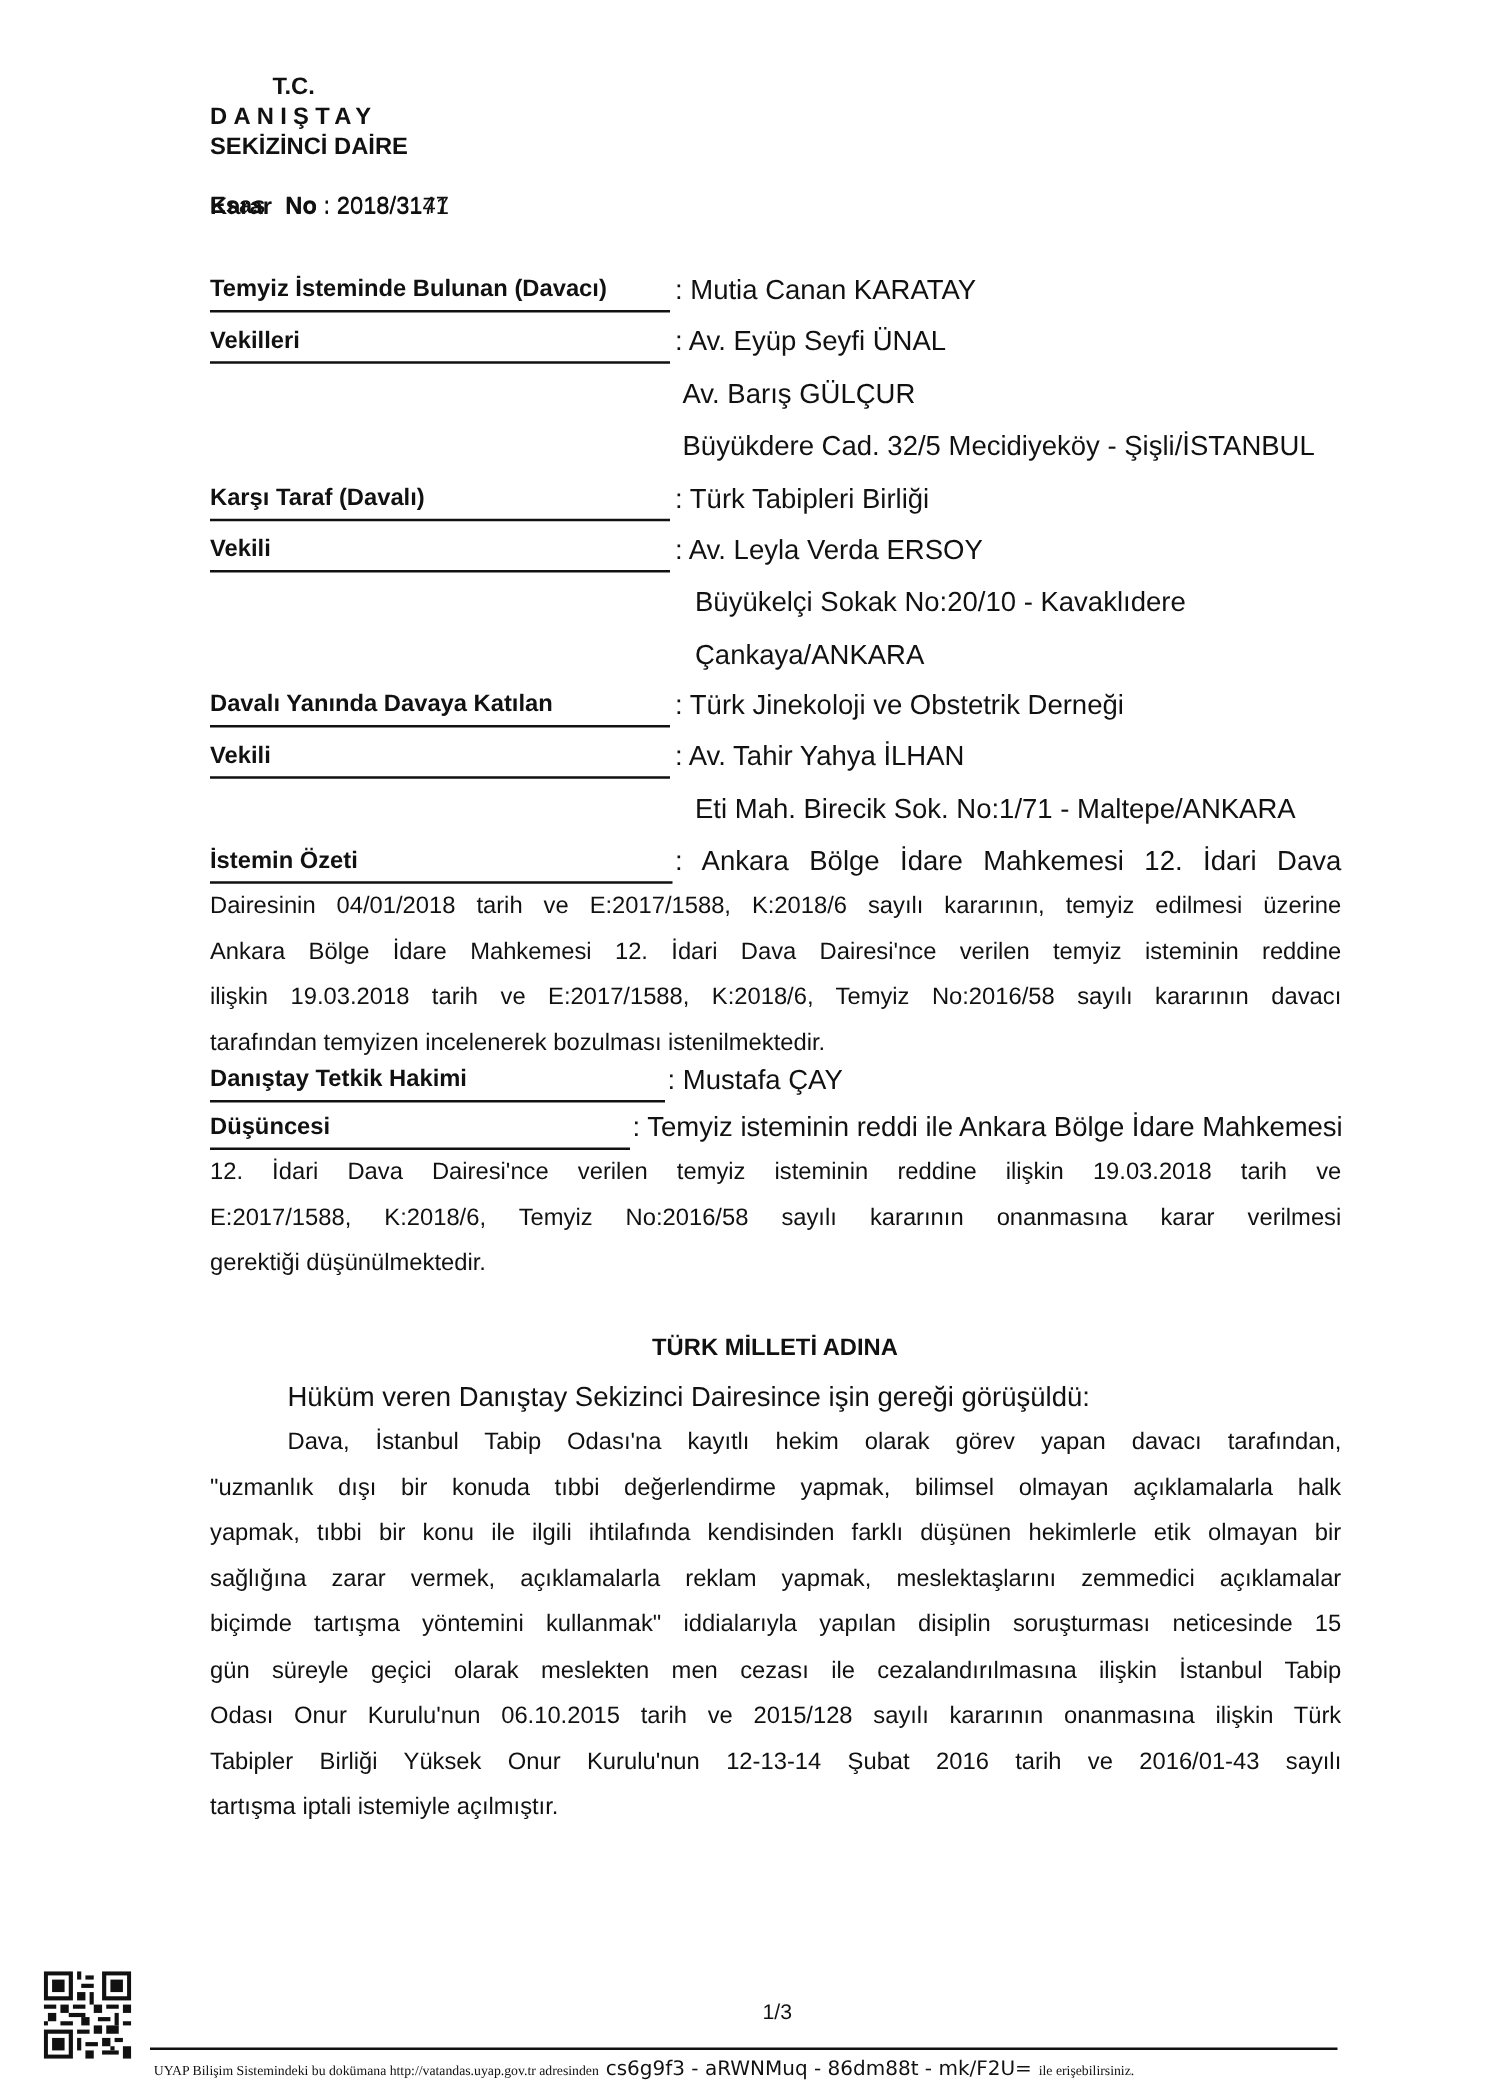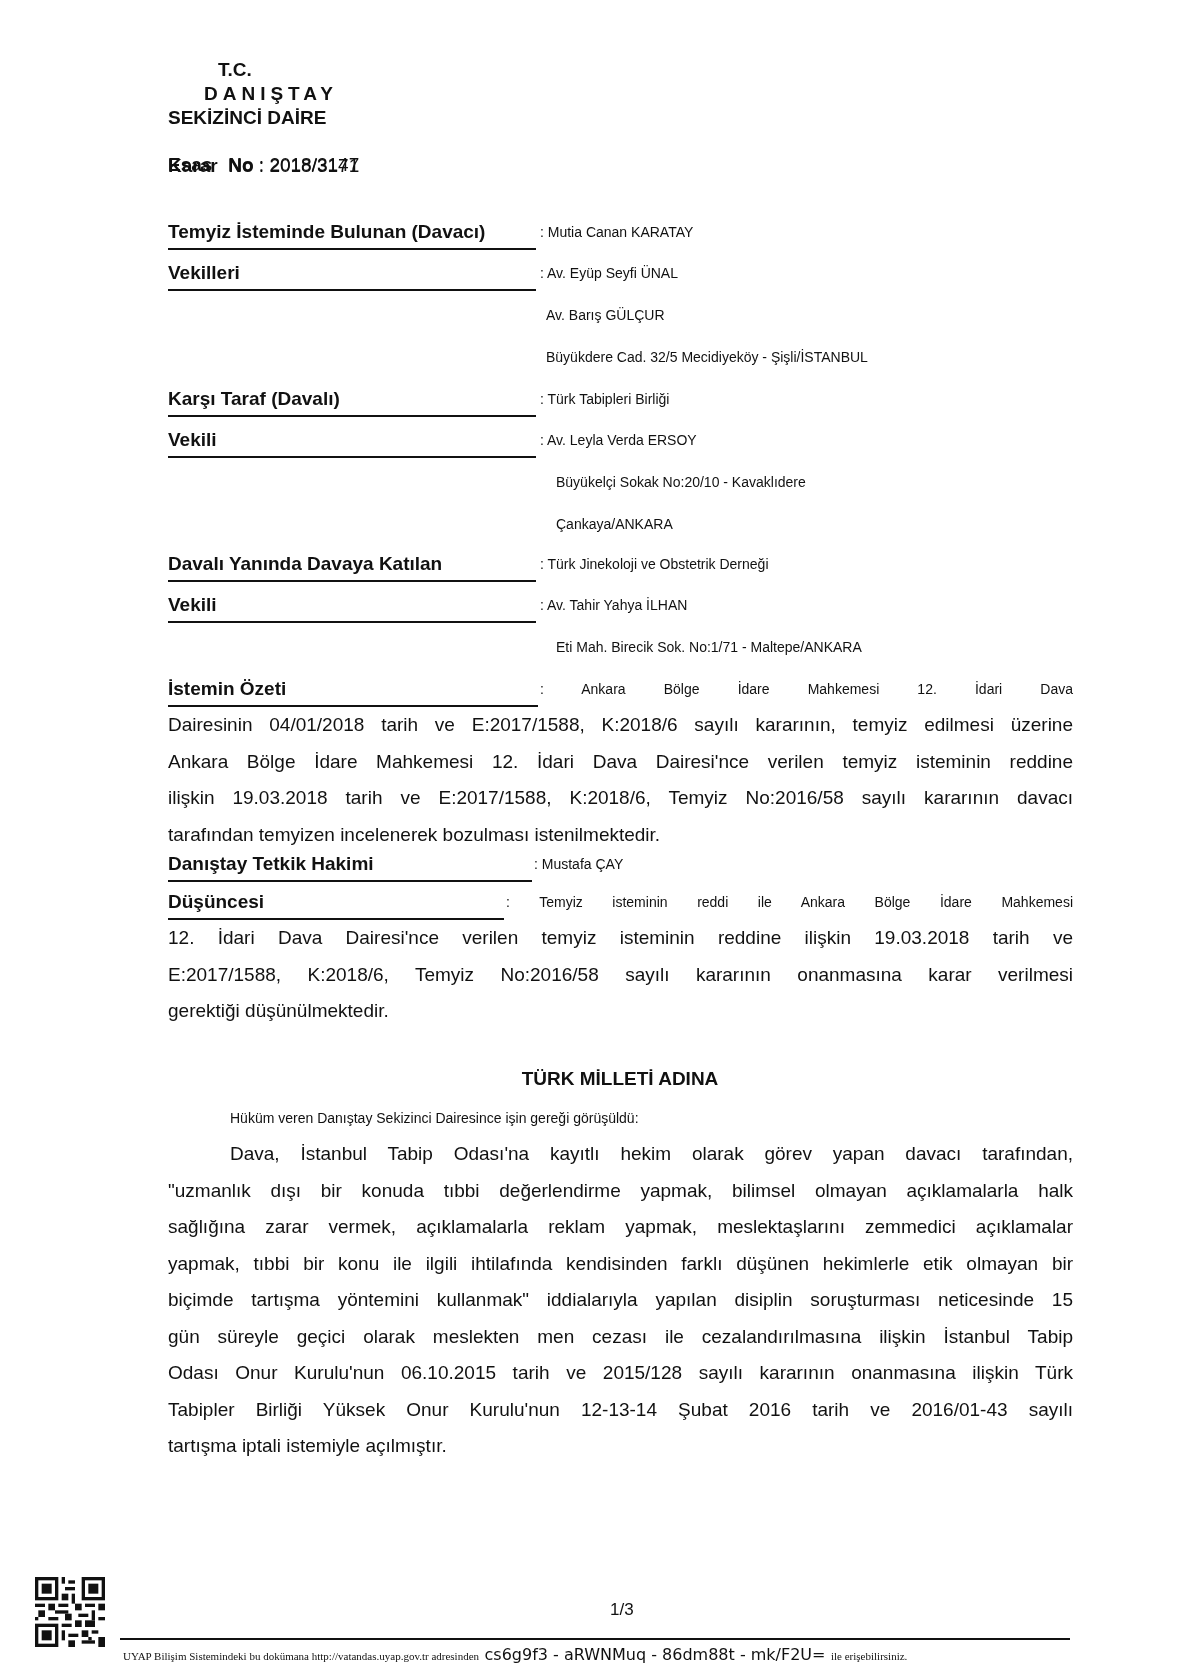--- a/index.html
+++ b/index.html
@@ -8,38 +8,38 @@
       font-family: "Liberation Sans", sans-serif; position: relative; overflow: hidden;
     }
     .abs { position: absolute; }
     .hdr { font-weight: bold; font-size: 19px; line-height: 24px; }
     .hdr .plain { font-weight: normal; }
     .spaced { letter-spacing: 5px; }
     .lbl {
       position: absolute; left: 168px; font-weight: bold; font-size: 19px;
       border-bottom: 2px solid #111; padding-bottom: 5px; line-height: 22px;
     }
-    .val { position: absolute; font-size: 14px; line-height: 22px; white-space: nowrap; }
+    .val { position: absolute; font-size: 22px; line-height: 22px; white-space: nowrap; }
     .para {
       position: absolute; left: 168px; width: 905px; font-size: 19px;
       line-height: 36.5px; text-align: justify; text-align-last: left;
     }
     .jline { display: block; text-align: justify; text-align-last: justify; white-space: nowrap; }
     .lline { display: block; text-align: right; }
     .title { position: absolute; left: 0; width: 1240px; text-align: center; font-weight: bold; font-size: 19px; }
     .footer-rule { position: absolute; left: 120px; top: 1638px; width: 950px; height: 0; border-top: 2px solid #111; }
     .footer-text { position: absolute; left: 123px; top: 1645px; font-family: "Liberation Serif", serif; font-size: 11px; white-space: nowrap; }
     .footer-code { font-family: "DejaVu Sans", sans-serif; font-size: 16px; }
     .qr { position: absolute; left: 35px; top: 1577px; width: 70px; height: 70px; }
   </style>
 </head>
 <body>
 
 <div class="abs hdr" style="left:218px; top:58px;">T.C.</div>
-<div class="abs hdr spaced" style="left:168px; top:82px;margin-left:36px;">DANIŞTAY</div>
+<div class="abs hdr spaced" style="left:168px; top:82px;">DANIŞTAY</div>
 <div class="abs hdr" style="left:168px; top:106px;">SEKİZİNCİ DAİRE</div>
 <div class="abs hdr" style="left:168px; top:130px;margin-top:23px;">
   <span>Esas</span>&nbsp;&nbsp;
   <span>No</span>
   <span class="plain">: 2018/3147</span>
 </div>
 <div class="abs hdr" style="left:168px; top:154px;">
   <span>Karar</span>&nbsp;
   <span>No</span>
   <span class="plain">: 2018/3171</span>
@@ -90,22 +90,22 @@
   <span class="jline">12. İdari Dava Dairesi'nce verilen temyiz isteminin reddine ilişkin 19.03.2018 tarih ve</span>
   <span class="jline">E:2017/1588, K:2018/6, Temyiz No:2016/58 sayılı kararının onanmasına karar verilmesi</span>
   <span class="lline">gerektiği düşünülmektedir.</span>
 </div>
 
 <div class="title" style="top:1068px;">TÜRK MİLLETİ ADINA</div>
 <div class="val" style="left:230px; top:1107px;">Hüküm veren Danıştay Sekizinci Dairesince işin gereği görüşüldü:</div>
 <div class="para" style="top:1136px;">
   <span class="jline" style="padding-left:62px;">Dava, İstanbul Tabip Odası'na kayıtlı hekim olarak görev yapan davacı tarafından,</span>
   <span class="jline">"uzmanlık dışı bir konuda tıbbi değerlendirme yapmak, bilimsel olmayan açıklamalarla halk</span>
+  <span class="jline">yapmak, tıbbi bir konu ile ilgili ihtilafında kendisinden farklı düşünen hekimlerle etik olmayan bir</span>
   <span class="jline">sağlığına zarar vermek, açıklamalarla reklam yapmak, meslektaşlarını zemmedici açıklamalar</span>
-  <span class="jline">yapmak, tıbbi bir konu ile ilgili ihtilafında kendisinden farklı düşünen hekimlerle etik olmayan bir</span>
   <span class="jline">biçimde tartışma yöntemini kullanmak" iddialarıyla yapılan disiplin soruşturması neticesinde 15</span>
   <span class="jline">gün süreyle geçici olarak meslekten men cezası ile cezalandırılmasına ilişkin İstanbul Tabip</span>
   <span class="jline">Odası Onur Kurulu'nun 06.10.2015 tarih ve 2015/128 sayılı kararının onanmasına ilişkin Türk</span>
   <span class="jline">Tabipler Birliği Yüksek Onur Kurulu'nun 12-13-14 Şubat 2016 tarih ve 2016/01-43 sayılı</span>
   <span class="lline">tartışma iptali istemiyle açılmıştır.</span>
 </div>
 
 <svg class="qr" viewBox="0 0 21 21">
   <rect x="0" y="0" width="21" height="21" fill="#fff"></rect>
   <g fill="#111">

